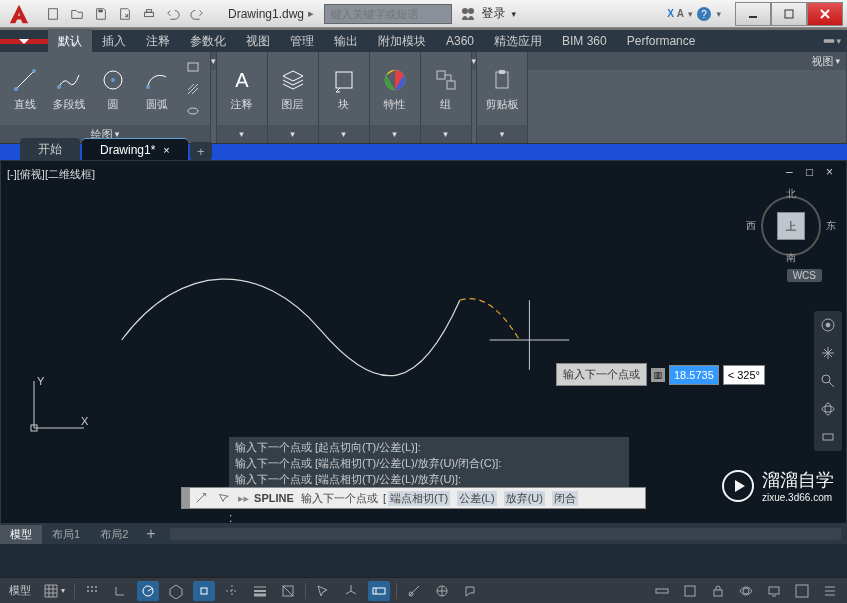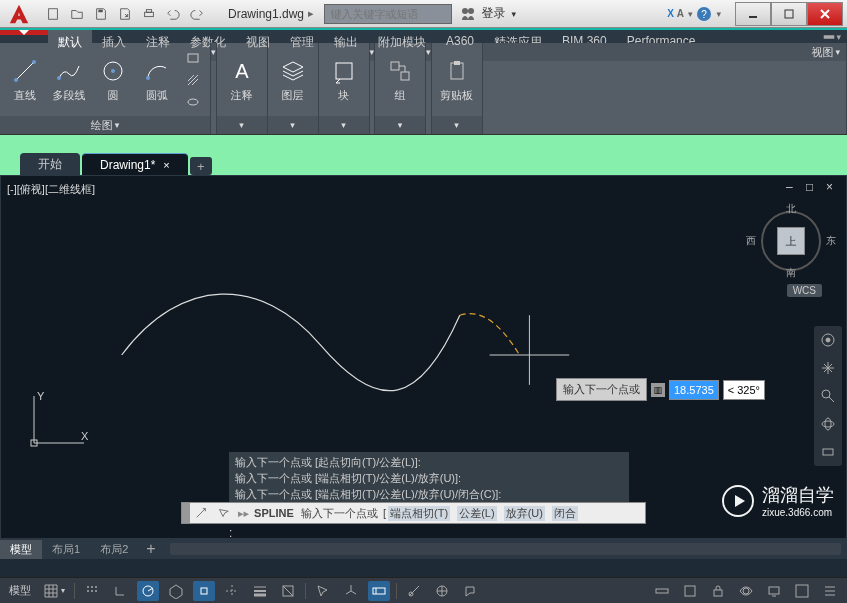--- a/index.html
+++ b/index.html
@@ -17,21 +17,21 @@
 .login-area { display: flex; align-items: center; gap: 6px; margin-left: 8px; font-size: 12px; color: #333; }
 .login-area .icon { width: 16px; height: 16px; }
 .title-right { margin-left: auto; display: flex; align-items: center; gap: 4px; margin-right: 4px; }
 .xa-icon { color: #2277cc; font-size: 10px; font-weight: bold; }
 .win-controls { display: flex; margin-left: 10px; }
 .win-btn { width: 36px; height: 24px; display: flex; align-items: center; justify-content: center; border: 1px solid #888; background: linear-gradient(#f0f0f0,#d0d0d0); }
 .win-btn.close { background: linear-gradient(#e05050,#c81818); color: #fff; }
 .win-btn svg { width: 12px; height: 12px; }
 
 
-.menu-row { height: 15px; background: #2b3844; display: flex; align-items: flex-start; border-top: 2px solid #14b8a6; }
+.menu-row { height: 24px; background: #2b3844; display: flex; align-items: center; border-top: 2px solid #737373; }
 .menu-red { width: 48px; background: #c52020; display: flex; align-items: center; justify-content: center; }
 .menu-red::after { content: ""; border-top: 5px solid #fff; border-left: 5px solid transparent; border-right: 5px solid transparent; }
 .menu-tab { padding: 4px 10px; font-size: 12px; color: #ccc; cursor: pointer; display: flex; align-items: center; }
 .menu-tab.active { background: #555d67; color: #fff; }
 .menu-right { margin-left: auto; display: flex; align-items: center; padding-right: 6px; }
 .menu-right svg { width: 14px; height: 14px; fill: #aaa; }
 
 
 .ribbon { height: 92px; background: #555d67; display: flex; border-bottom: 1px solid #333; }
 .ribbon-panel { display: flex; flex-direction: column; border-right: 1px solid #3a434d; }
@@ -40,21 +40,21 @@
 .big-btn { display: flex; flex-direction: column; align-items: center; justify-content: center; width: 38px; cursor: pointer; }
 .big-btn .glyph { width: 30px; height: 30px; display: flex; align-items: center; justify-content: center; }
 .big-btn .glyph svg { width: 26px; height: 26px; }
 .big-btn .lbl { font-size: 11px; color: #ddd; margin-top: 2px; }
 .small-col { display: flex; flex-direction: column; gap: 2px; }
 .small-btn { width: 22px; height: 20px; display: flex; align-items: center; justify-content: center; cursor: pointer; }
 .small-btn svg { width: 14px; height: 14px; }
 .panel-label .arrow { font-size: 9px; }
 
 
-.filetabs { height: 40px; background: #86efac; display: flex; align-items: flex-end; padding-left: 20px; gap: 0; }
+.filetabs { height: 16px; background: #1d4ed8; display: flex; align-items: flex-end; padding-left: 20px; gap: 0; }
 .filetab { height: 22px; padding: 2px 18px; font-size: 12px; color: #ccc; background: #2b3844; border-radius: 4px 4px 0 0; margin-right: 2px; cursor: pointer; display: flex; align-items: center; }
 .filetab.active { background: #0f1820; color: #fff; border-top: 1px solid #5ca0d3; }
 .filetab-close { margin-left: 8px; font-size: 11px; }
 .filetab-add { width: 22px; height: 18px; background: #2b3844; color: #aaa; font-size: 13px; display: flex; align-items: center; justify-content: center; border-radius: 3px; cursor: pointer; }
 
 
 .drawing-wrap { position: relative; height: 364px; background: #0f1820; border: 1px solid #2b3844; }
 .viewport-label { position: absolute; top: 6px; left: 6px; font-size: 11px; color: #ddd; }
 .viewport-controls { position: absolute; top: 4px; right: 6px; display: flex; gap: 6px; }
 .viewport-controls .vc { width: 14px; height: 14px; color: #ccc; font-size: 12px; cursor: pointer; }
@@ -338,20 +338,34 @@
             </svg>
           </div>
           <div class="lbl">块</div>
         </div>
     </div>
     <div class="panel-label">
         <span class="arrow">▾</span>
       </div>
   </div>
   <div class="ribbon-panel">
+    <div class="panel-body">
+      <div class="big-btn">
+          <div class="glyph">
+            <svg viewBox="0 0 26 26">
+              <circle cx="13" cy="13" r="10" fill="none" stroke="#888"></circle>
+              <path d="M13 3a10 10 0 0 1 0 20" fill="#e04040"></path>
+              <path d="M13 3a10 10 0 0 0-8.7 5" fill="#f0d000"></path>
+              <path d="M4.3 8A10 10 0 0 0 13 23" fill="#40a040"></path>
+              <path d="M13 23a10 10 0 0 0 8.7-15" fill="#4060d0"></path>
+            </svg>
+          </div>
+          <div class="lbl">特性</div>
+        </div>
+    </div>
     <div class="panel-label">
         <span class="arrow">▾</span>
       </div>
   </div>
   <div class="ribbon-panel">
     <div class="panel-body">
       <div class="big-btn">
           <div class="glyph">
             <svg viewBox="0 0 26 26">
               <rect x="4" y="4" width="8" height="8" fill="none" stroke="#ccc"></rect>
@@ -473,22 +487,22 @@
   <svg class="ucs" width="70" height="70" viewBox="0 0 70 70">
     <line x1="15" y1="55" x2="65" y2="55" stroke="#ccc"></line>
       <text x="62" y="52" fill="#ccc" font-size="11">X</text>
     <line x1="15" y1="55" x2="15" y2="8" stroke="#ccc"></line>
       <text x="18" y="12" fill="#ccc" font-size="11">Y</text>
     <rect x="12" y="52" width="6" height="6" fill="none" stroke="#ccc"></rect>
   </svg>
 
   <div class="cmd-history">
     <div>输入下一个点或 [起点切向(T)/公差(L)]:</div>
+    <div>输入下一个点或 [端点相切(T)/公差(L)/放弃(U)/闭合(C)]:</div>
     <div>输入下一个点或 [端点相切(T)/公差(L)/放弃(U)]:</div>
-    <div>输入下一个点或 [端点相切(T)/公差(L)/放弃(U)/闭合(C)]:</div>
   </div>
 
   <div class="cmd-line">
     <div class="handle"></div>
     <div class="cicon">
         <svg viewBox="0 0 16 16" width="14" height="14">
           <path d="M3 13L13 3M10 3h3v3" stroke="#666" fill="none"></path>
         </svg>
       </div>
     <div class="cicon">

